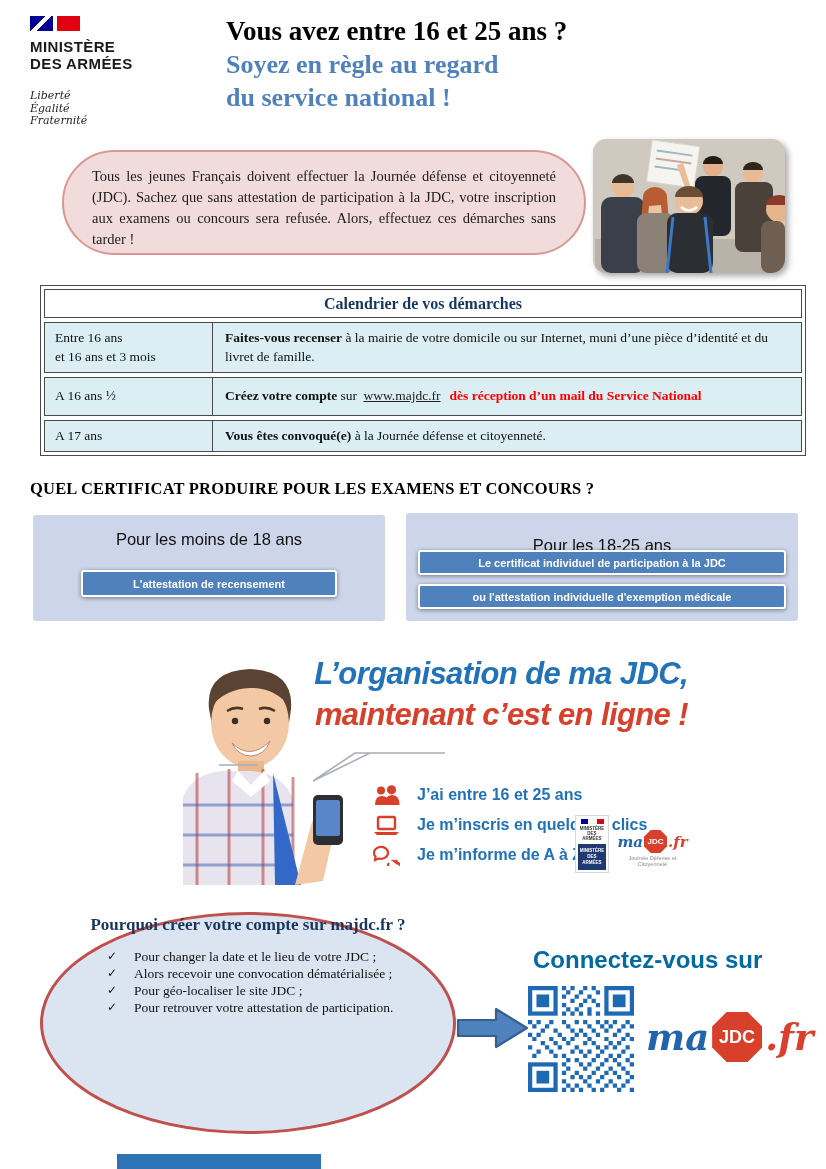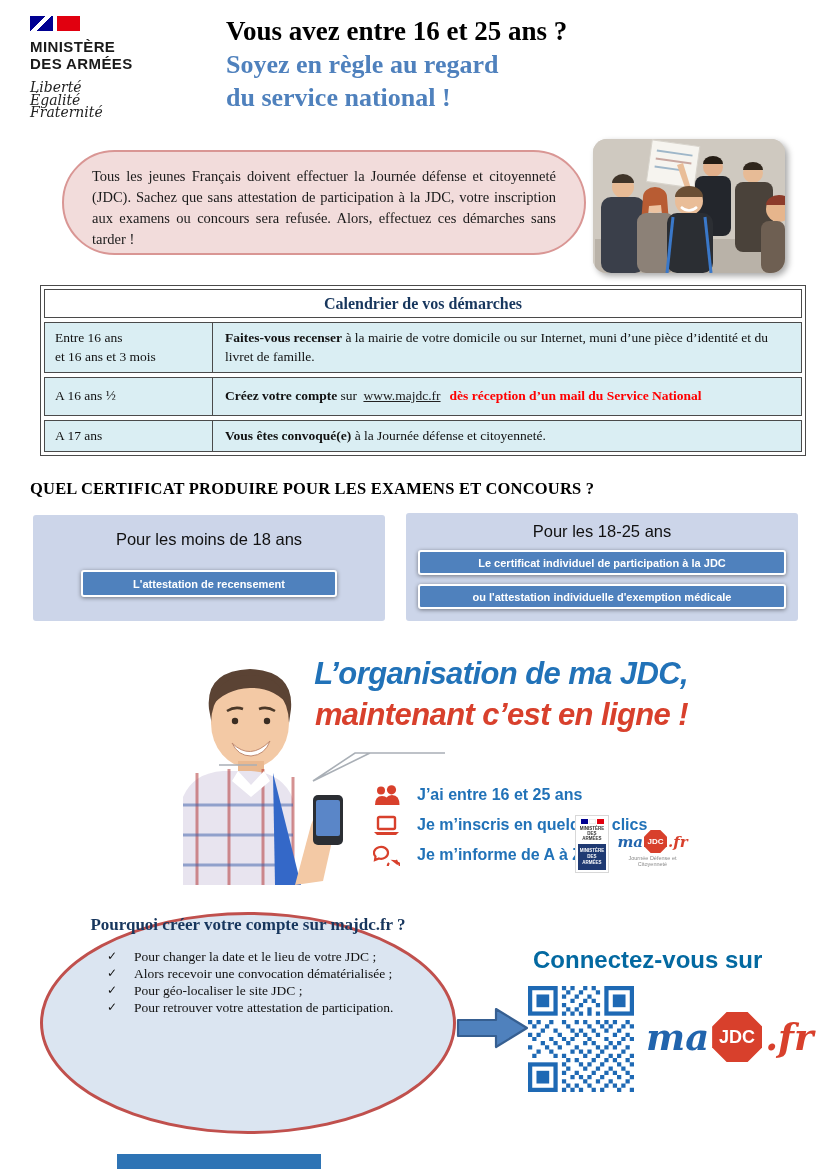--- a/index.html
+++ b/index.html
@@ -5,21 +5,21 @@
   *{box-sizing:border-box;margin:0;padding:0}
   body{background:#fff;font-family:"Liberation Serif",serif}
   .page{position:relative;width:826px;height:1169px;margin:0 auto;background:#fff;overflow:hidden}
 
   
   .gov-logo{position:absolute;left:30px;top:16px;width:140px}
   .flag{display:flex;gap:4px;margin-bottom:7px}
   .flag-blue{width:23px;height:15px;background:linear-gradient(135deg,#000091 42%,#fff 42%,#fff 56%,#000091 56%)}
   .flag-red{width:23px;height:15px;background:#e1000f}
   .gov-name{font-family:"Liberation Sans",sans-serif;font-weight:700;font-size:15px;line-height:17px;color:#1a1a1a;letter-spacing:.4px}
-  .gov-motto{margin-top:9px;font-style:italic;font-size:14px;line-height:12.5px;color:#222;font-family:"DejaVu Serif",serif}
+  .gov-motto{margin-top:18px;font-style:italic;font-size:11px;line-height:12.5px;color:#222;font-family:"DejaVu Serif",serif}
   .main-title{position:absolute;left:226px;top:14px}
   .t-black{font-size:27px;font-weight:700;color:#000;line-height:34px}
   .t-blue{font-size:26px;font-weight:700;color:#4f81bd;line-height:33px}
 
   
   .intro-bubble{position:absolute;left:62px;top:150px;width:524px;height:105px;padding:14px 28px 0 28px;
     background:#f2dcdb;border:2px solid #d99694;border-radius:58px;font-size:14.5px;line-height:21px;
     text-align:justify;color:#1a1a1a}
   .group-photo{position:absolute;left:593px;top:139px;width:192px;height:134px;border-radius:14px;
     overflow:hidden;box-shadow:3px 3px 6px rgba(0,0,0,.35);background:#cfc9c0}
@@ -38,21 +38,21 @@
   .majdc-link{text-decoration:underline;color:#222;margin-left:3px}
   .red-note{color:#f00;font-weight:700;margin-left:9px}
 
   
   .cert-heading{position:absolute;left:30px;top:479px;font-size:16.5px;font-weight:700;color:#000;letter-spacing:.2px}
   .panel{position:absolute;background:#ccd5e9;border-radius:3px}
   .panel-left{left:33px;top:515px;width:352px;height:106px}
   .panel-right{left:406px;top:513px;width:392px;height:108px}
   .panel-title{text-align:center;font-family:"Liberation Sans",sans-serif;font-size:16.5px;color:#111}
   .panel-left .panel-title{margin-top:15px}
-  .panel-right .panel-title{margin-top:9px}
+  .panel-right .panel-title{margin-top:23px}
   .chip{position:absolute;left:50%;transform:translateX(-50%);background:#4f81bd;border:2px solid #fff;border-radius:3px;
     box-shadow:0 1px 4px rgba(0,0,0,.45);color:#fff;font-family:"Liberation Sans",sans-serif;font-weight:700;
     font-size:11px;display:flex;align-items:center;justify-content:center;white-space:nowrap}
   .chip-c1{top:55px;width:256px;height:27px}
   .chip-c2{top:37px;width:368px;height:25px}
   .chip-c3{top:71px;width:368px;height:25px}
 
   
   .banner{position:absolute;left:145px;top:647px;width:545px;height:238px;background:#fff}
   .man{position:absolute;left:0;top:0}

